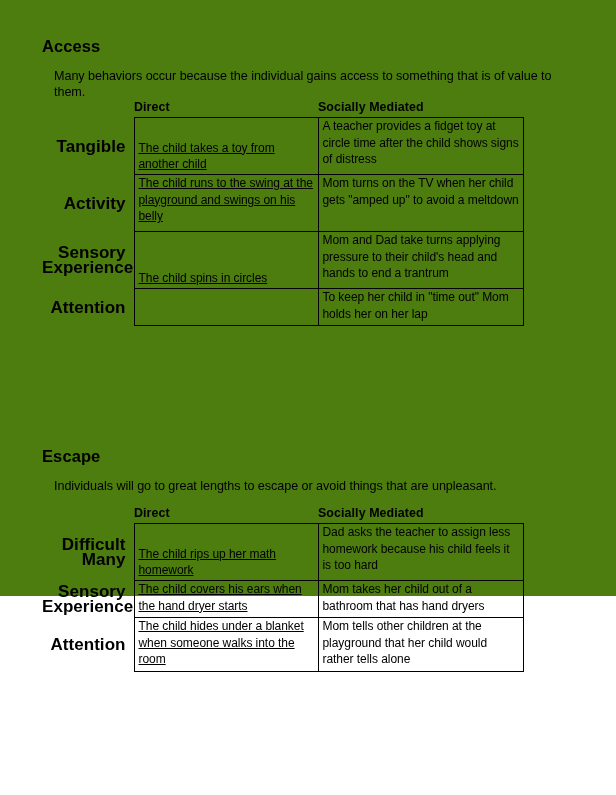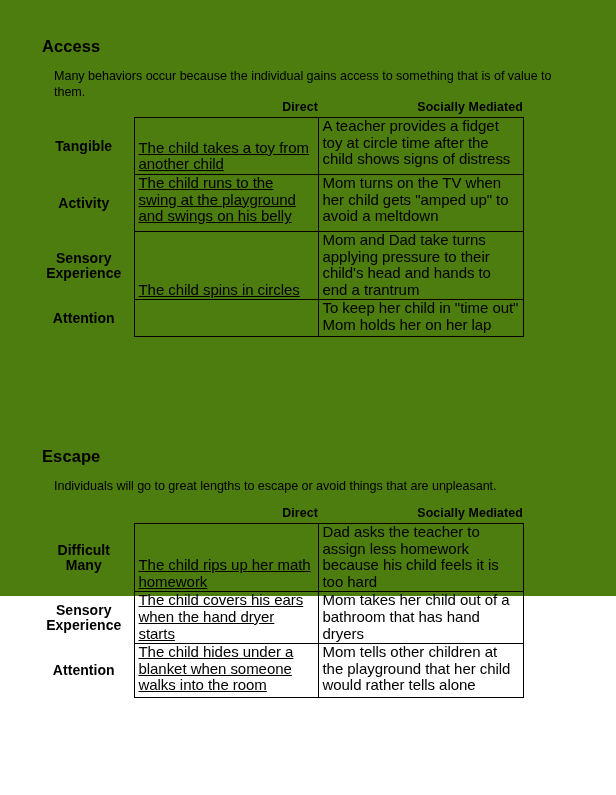--- a/index.html
+++ b/index.html
@@ -61,41 +61,42 @@
 
   table.matrix col.col-rowlabel { width: 92px; }
   table.matrix col.col-direct   { width: 184px; }
   table.matrix col.col-social   { width: 205px; }
 
   
   thead th {
     padding: 0 0 3px 0;
     font-size: 12.4px;
     font-weight: bold;
-    text-align: right;
+    text-align: left;
     border: none;
     vertical-align: bottom;
     letter-spacing: 0.1px;
   }
   thead th.rowlabel-head { text-align: right; }
 
   
   tbody th.rowlabel {
     border: none;
-    font-size: 14px;
+    font-size: 17px;
     font-weight: bold;
+    text-align: right;
     vertical-align: middle;
     padding: 0 8px 0 0;
     line-height: 15px;
     letter-spacing: 0.05px;
   }
 
   tbody td {
     border: 1.1px solid #000000;
-    font-size: 15px;
+    font-size: 12px;
     line-height: 16.6px;
     padding: 0px 3px 1px 4px;
     letter-spacing: -0.05px;
   }
   tbody td.cell-direct { vertical-align: bottom; text-decoration: underline; }
   tbody td.cell-social { vertical-align: top; }
 
   tbody td.cell-direct.align-top { vertical-align: top; }
 </style>
 </head>

